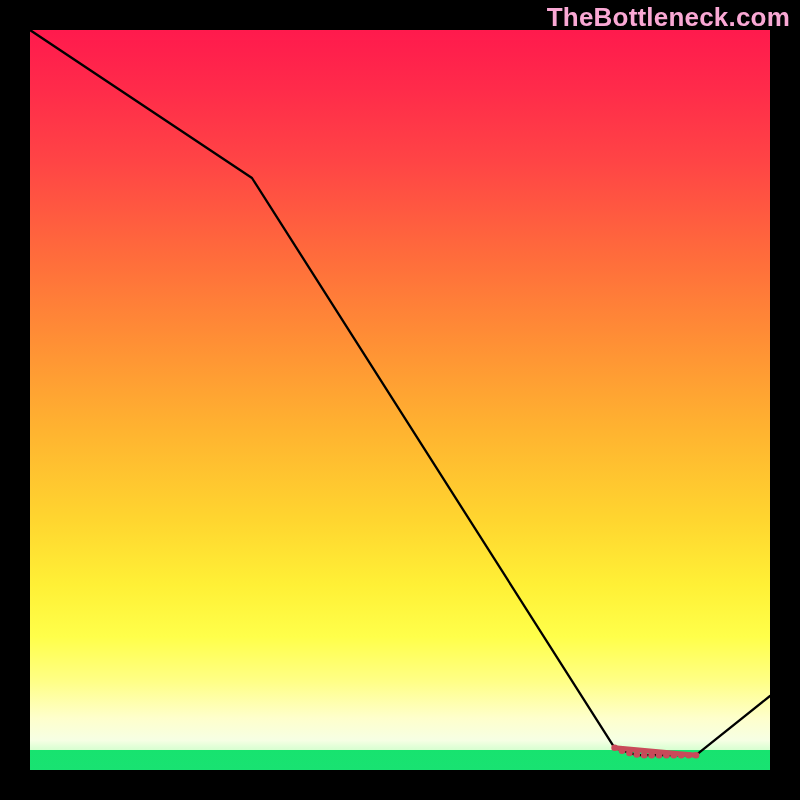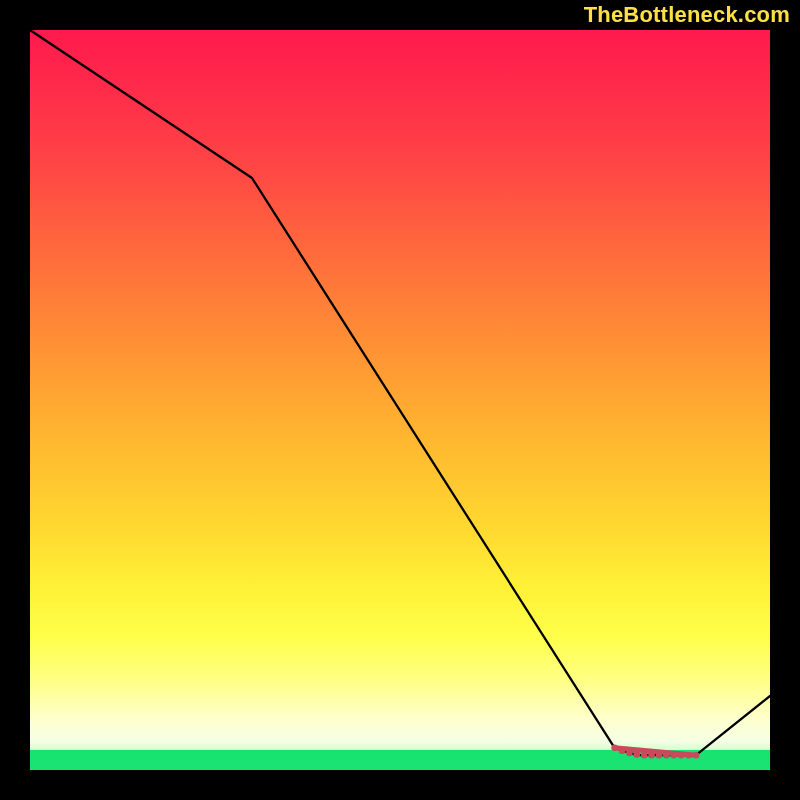--- a/index.html
+++ b/index.html
@@ -14,22 +14,22 @@
   .frame {
     position: relative;
     width: 800px;
     height: 800px;
     background: #000;
   }
   .watermark {
     position: absolute;
     top: 2px;
     right: 10px;
-    color: #fde047;
-    font-size: 22px;
+    color: #f9a8d4;
+    font-size: 26px;
     font-weight: 600;
     letter-spacing: 0.2px;
     z-index: 10;
   }
   .plot-area {
     position: absolute;
     left: 30px;
     top: 30px;
     width: 740px;
     height: 740px;

